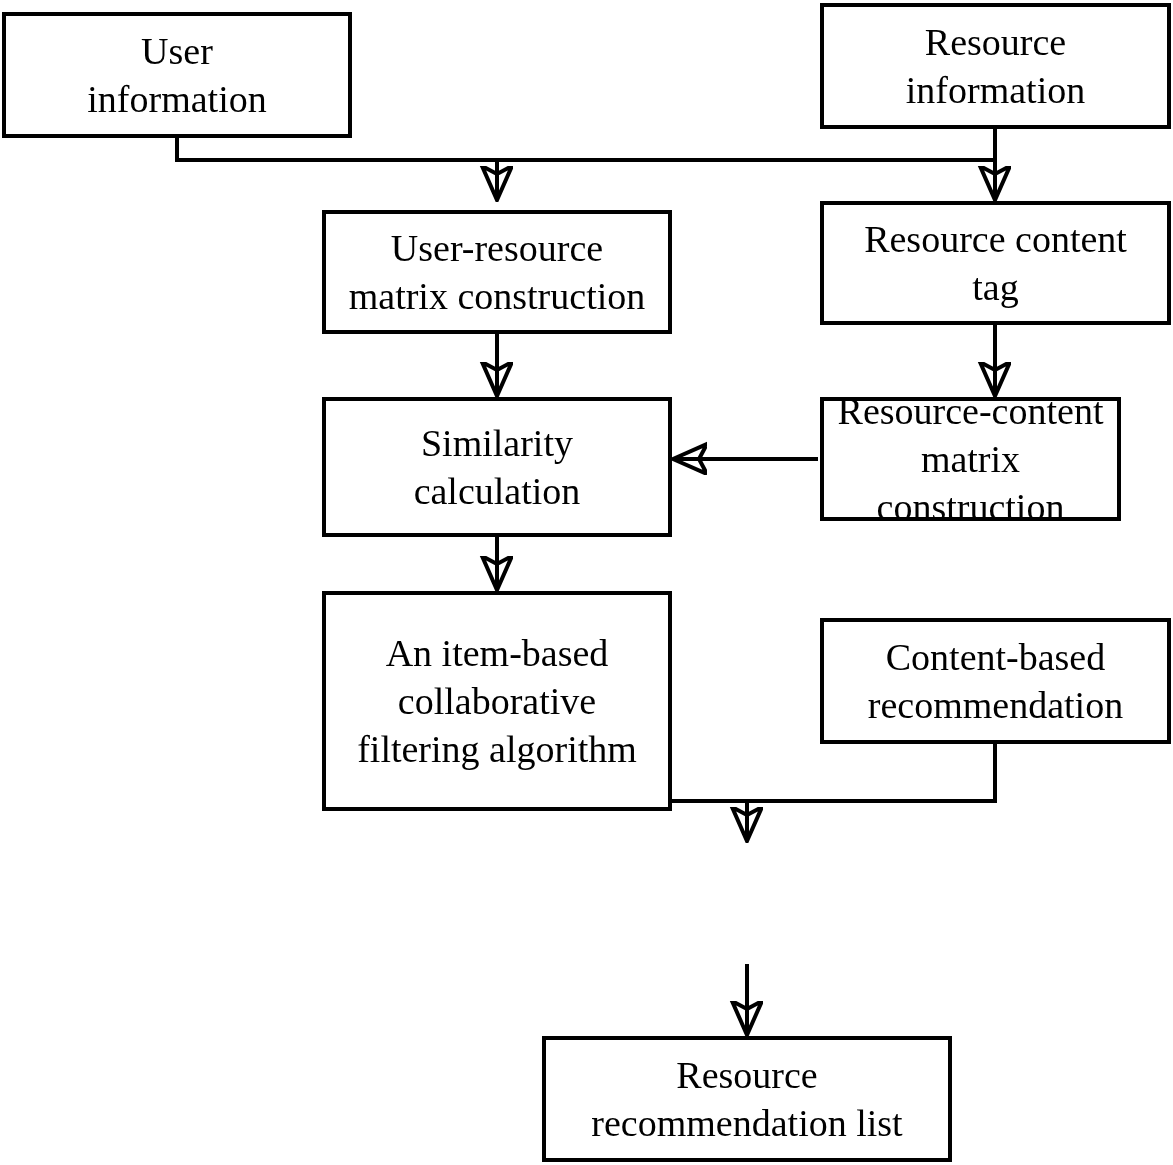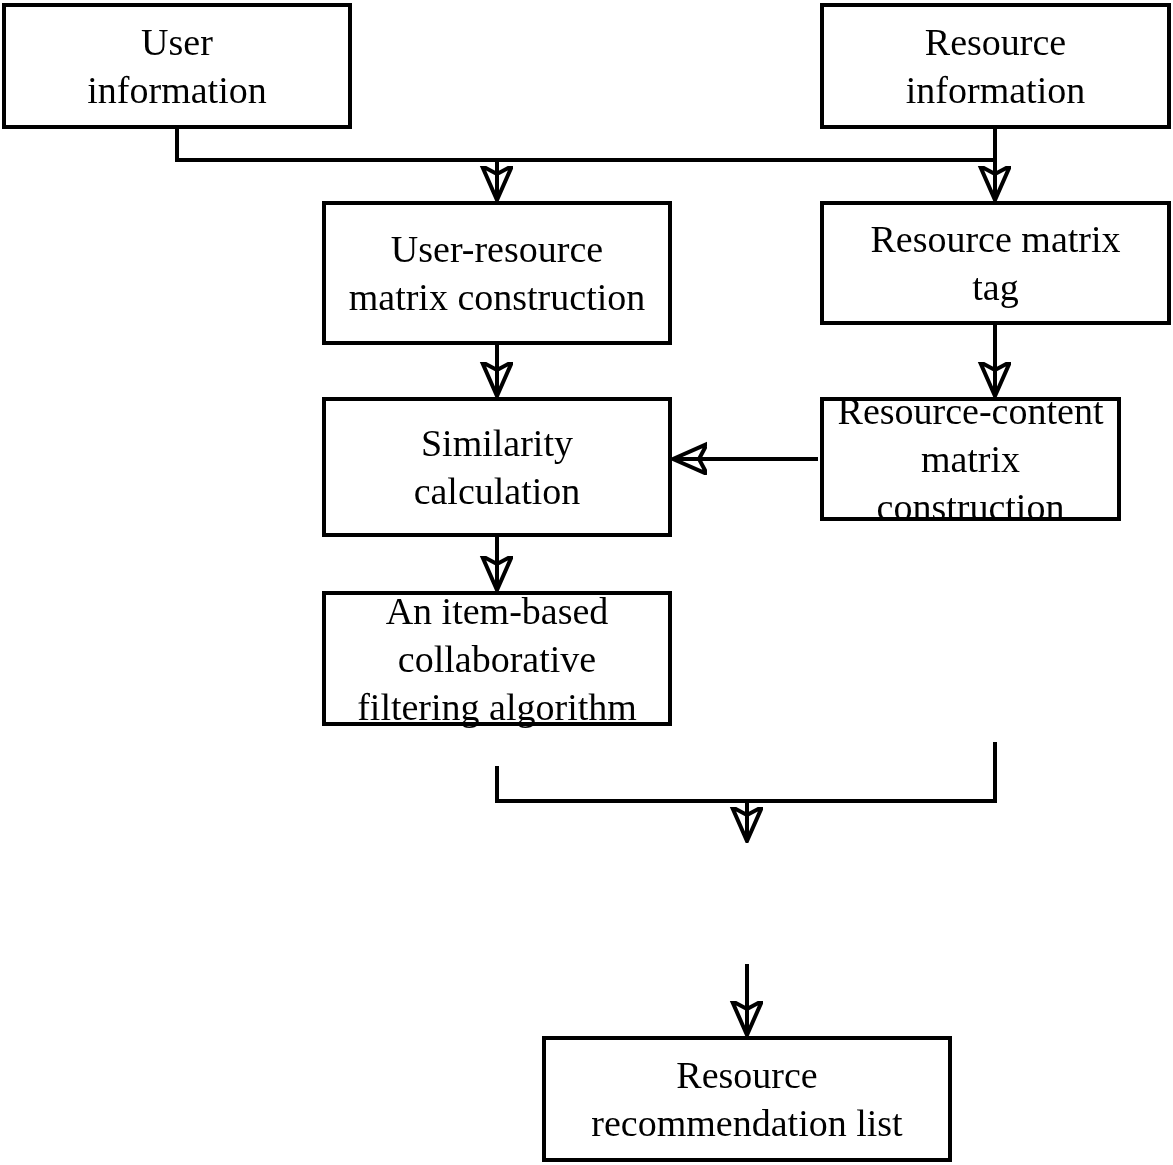--- a/index.html
+++ b/index.html
@@ -34,27 +34,27 @@
     background: #ffffff;
     display: flex;
     align-items: center;
     justify-content: center;
     text-align: center;
     font-size: 38px;
     line-height: 48px;
     white-space: pre-line;
   }
   
-  .n-user-information            { left: 2px;   top: 3px;    width: 350px; height: 126px; }
+  .n-user-information            { left: 2px;   top: 12px;    width: 350px; height: 126px; }
   .n-resource-information        { left: 820px; top: 3px;    width: 351px; height: 126px; }
-  .n-user-resource-matrix        { left: 322px; top: 201px;  width: 350px; height: 144px; }
+  .n-user-resource-matrix        { left: 322px; top: 210px;  width: 350px; height: 124px; }
   .n-resource-content-tag        { left: 820px; top: 201px;  width: 351px; height: 124px; }
   .n-similarity-calculation      { left: 322px; top: 397px;  width: 350px; height: 140px; }
   .n-resource-content-matrix     { left: 820px; top: 397px;  width: 301px; height: 124px; }
-  .n-item-based-cf               { left: 322px; top: 591px;  width: 350px; height: 135px; }
+  .n-item-based-cf               { left: 322px; top: 591px;  width: 350px; height: 220px; }
   .n-content-based-rec           { left: 820px; top: 618px;  width: 351px; height: 126px; }
   .n-predict-score               { left: 542px; top: 842px;  width: 410px; height: 124px; }
   .n-recommendation-list         { left: 542px; top: 1036px; width: 410px; height: 126px; }
 </style>
 </head>
 <body>
 
 <div id="diagram">
 
   <svg id="connectors" viewBox="0 0 1173 1165" xmlns="http://www.w3.org/2000/svg">
@@ -87,31 +87,33 @@
 
   <div class="node n-user-information">User
 information</div>
 
   <div class="node n-resource-information">Resource
 information</div>
 
   <div class="node n-user-resource-matrix">User-resource
 matrix construction</div>
 
-  <div class="node n-resource-content-tag">Resource matrix
+  <div class="node n-resource-content-tag">Resource content
 tag</div>
 
   <div class="node n-similarity-calculation">Similarity
 calculation</div>
 
   <div class="node n-resource-content-matrix">Resource-content
 matrix construction</div>
 
   <div class="node n-item-based-cf">An item-based
 collaborative
 filtering algorithm</div>
 
+  <div class="node n-content-based-rec">Content-based
+recommendation</div>
 
 
   <div class="node n-recommendation-list">Resource
 recommendation list</div>
 
 </div>
 
 </body></html>

